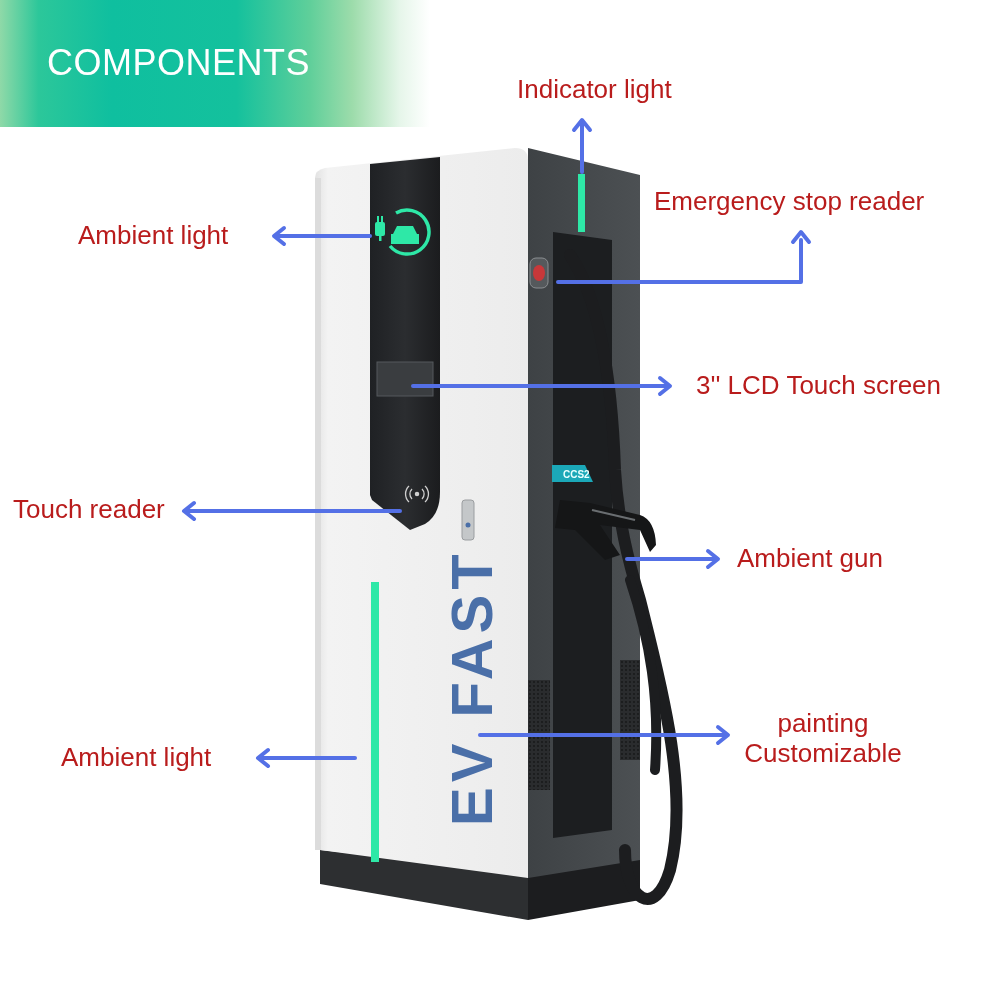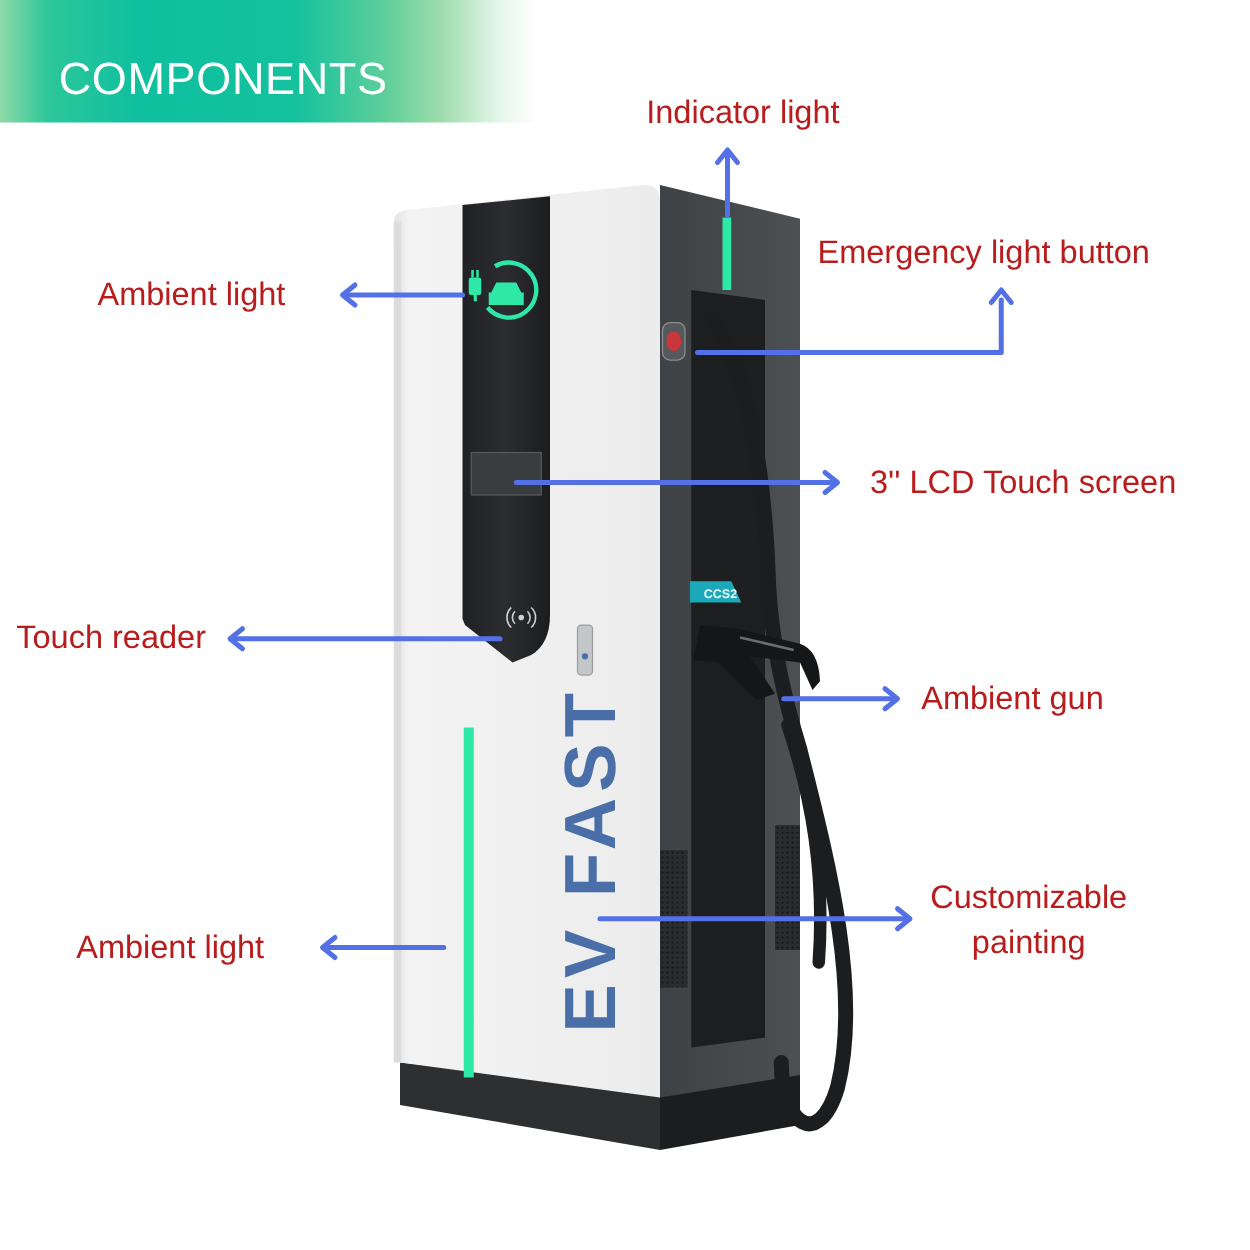--- a/index.html
+++ b/index.html
@@ -1,20 +1,20 @@
 <!DOCTYPE html>
 <html><head>
   <meta charset="utf-8">
   <style>
     * { margin: 0; padding: 0; box-sizing: border-box; }
     html, body { width: 1000px; height: 1000px; background: #ffffff; overflow: hidden; }
     body { position: relative; font-family: "Liberation Sans", "DejaVu Sans", sans-serif; color: #111; }
 
     .banner {
-      position: absolute; left: 0; top: 0; width: 430px; height: 98px;
+      position: absolute; left: 0; top: 0; width: 430px; height: 127px;
       background: linear-gradient(90deg, #8fd9a8 0%, #2cc79a 9%, #0fbf9f 26%, #14c19d 55%, #5fcf9a 72%, #9ddcab 82%, #e6f6ea 93%, rgba(255,255,255,0) 100%);
       padding-left: 18px;
     }
     .banner-title {
       position: absolute; left: 47px; top: 42px;
       font-size: 36px; color: #ffffff; letter-spacing: 0.5px; font-weight: normal;
     }
 
     .label {
       position: absolute; font-size: 26px; color: #b91c1c; white-space: nowrap; line-height: 1.15;
@@ -144,22 +144,22 @@
 
     <line x1="480" y1="735" x2="726" y2="735"></line>
     <polyline points="718,727 728,735 718,743"></polyline>
 
     <line x1="355" y1="758" x2="260" y2="758"></line>
     <polyline points="268,750 258,758 268,766"></polyline>
   </g>
 </svg>
 
 <div class="label" style="left:517px; top:75px;">Indicator light</div>
-<div class="label" style="left:654px; top:187px;">Emergency light button</div>
+<div class="label" style="left:654px; top:187px;">Emergency stop reader</div>
 <div class="label" style="left:78px; top:221px;">Ambient light</div>
 <div class="label" style="left:696px; top:371px;">3'' LCD Touch screen</div>
 <div class="label" style="left:13px; top:495px;">Touch reader</div>
 <div class="label" style="left:737px; top:544px;">Ambient gun</div>
 <div class="label center" style="left:734px; top:703px; width:178px;">
+  <div style="margin-top:6px;">painting</div>
   <div>Customizable</div>
-  <div style="margin-top:6px;">painting</div>
 </div>
 <div class="label" style="left:61px; top:743px;">Ambient light</div>
 
 </body></html>

